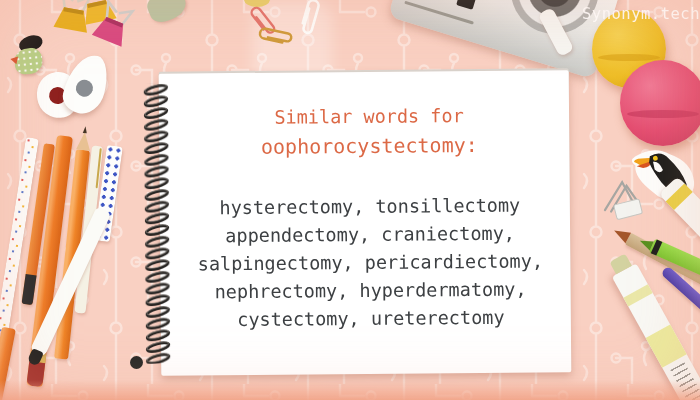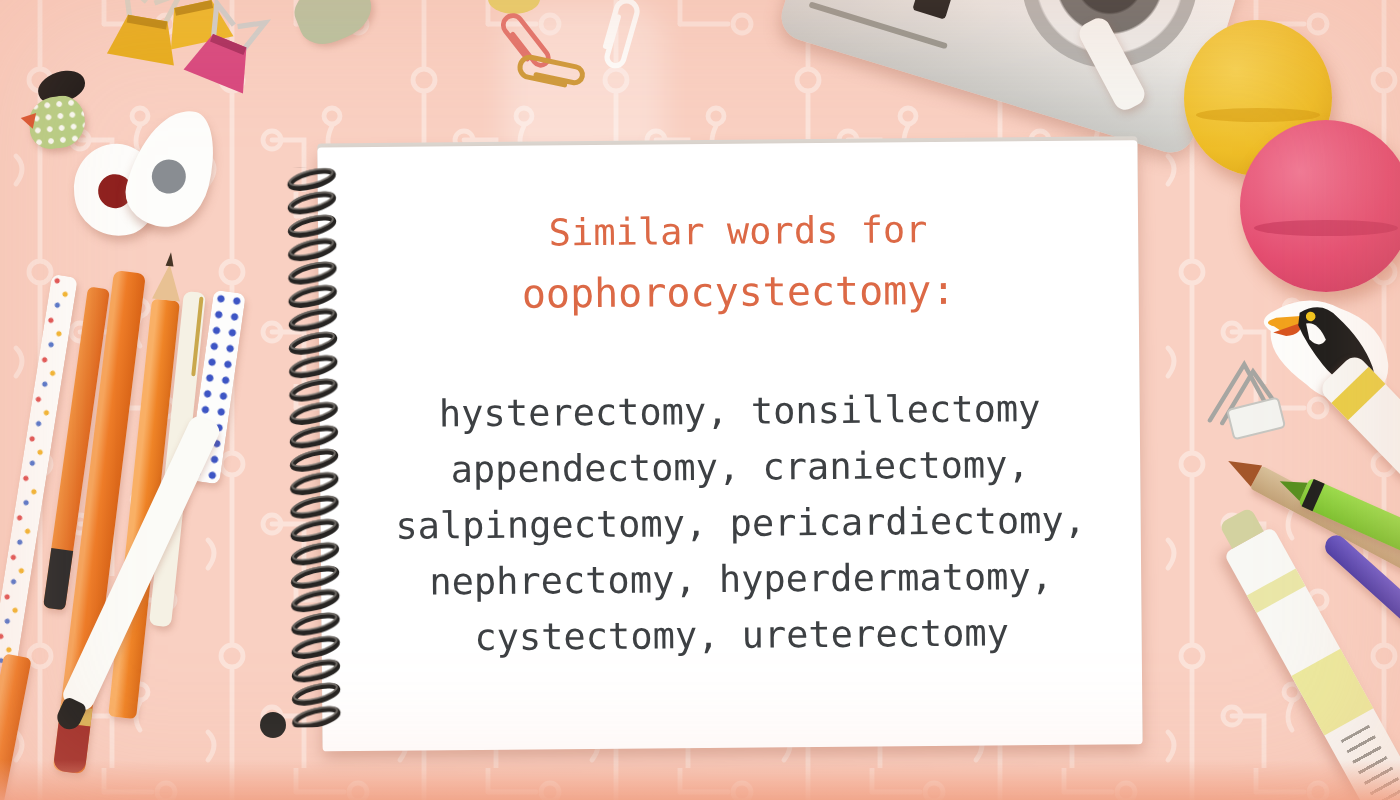--- a/index.html
+++ b/index.html
@@ -272,16 +272,17 @@
       <div class="words">
         <div>hysterectomy, tonsillectomy</div>
         <div>appendectomy, craniectomy,</div>
         <div>salpingectomy, pericardiectomy,</div>
         <div>nephrectomy, hyperdermatomy,</div>
         <div>cystectomy, ureterectomy</div>
       </div>
     </div>
   </div>
 
+  <div class="watermark">Synonym.tech</div>
 
   <div class="bottom-tint"></div>
   <div class="vignette"></div>
 </div>
 
 </body></html>

